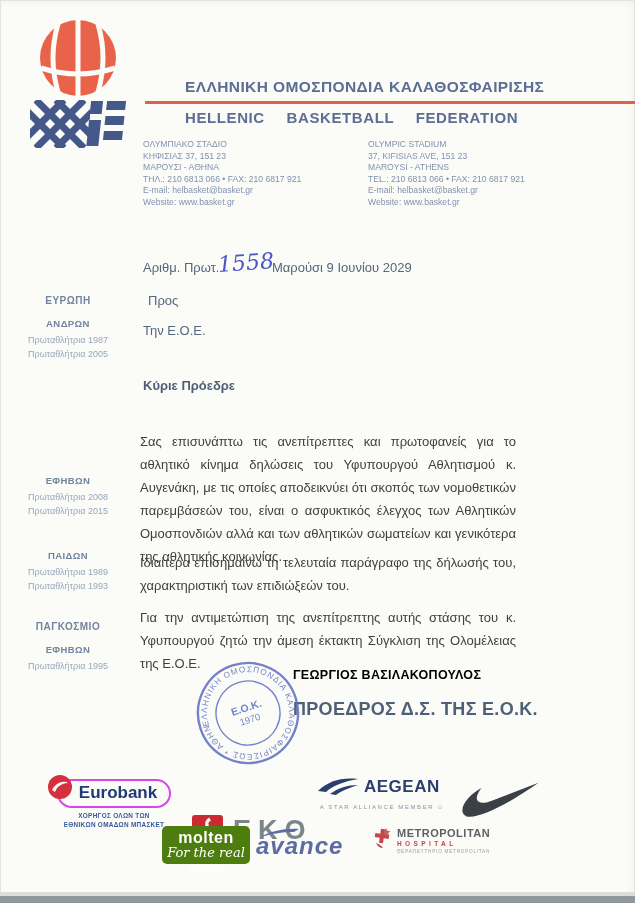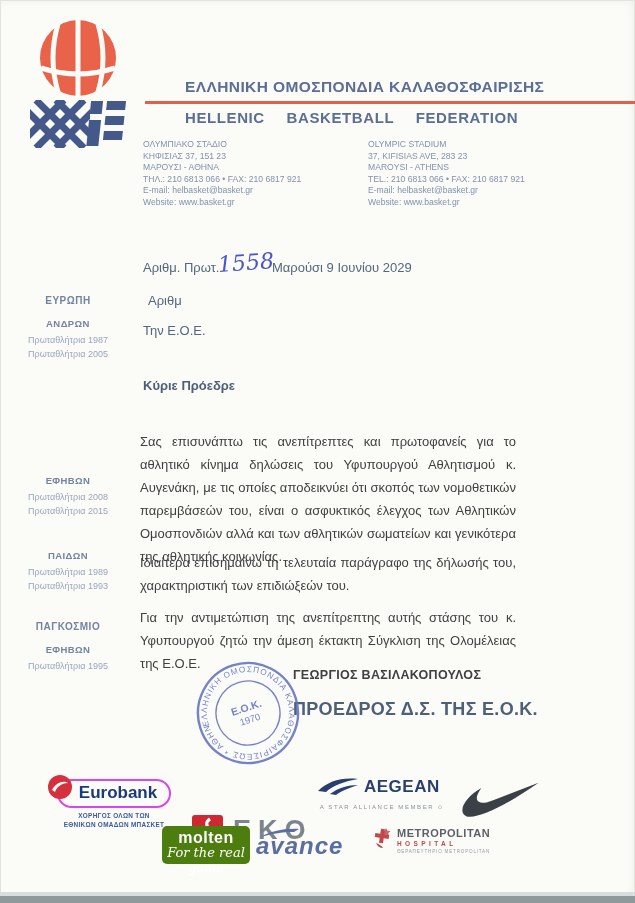--- a/index.html
+++ b/index.html
@@ -25,21 +25,21 @@
   
   .sidebar{left:0;top:0;width:136px;height:100%;}
   .sb-group-title{position:absolute;width:100%;text-align:center;font-size:10px;font-weight:bold;color:#72849f;letter-spacing:.5px;}
   .sb-section{position:absolute;width:100%;text-align:center;}
   .sb-name{font-size:9.5px;font-weight:bold;color:#72849f;margin-bottom:4px;letter-spacing:.4px;}
   .sb-item{font-size:9px;line-height:14px;color:#99a7bb;}
   
   .salutation{left:143px;top:378px;font-size:13px;font-weight:bold;color:#4e5f78;}
   .para{left:140px;width:376px;font-size:13px;line-height:23px;color:#404040;text-align:justify;}
   .p1{top:430px;} .p2{top:551px;} .p3{top:606px;}
-  .sig-name{left:293px;top:668px;font-size:12.5px;font-weight:bold;color:#404040;letter-spacing:.3px;}
+  .sig-name{left:293px;top:668px;font-size:12.5px;font-weight:bold;color:#000000;letter-spacing:.3px;}
   .sig-title{left:293px;top:699px;font-size:18px;font-weight:bold;color:#4e5f78;letter-spacing:.3px;}
   .stamp{left:186px;top:651px;width:124px;height:124px;opacity:.85;transform:rotate(-18deg);}
   
   .eurobank{left:40px;top:779px;width:148px;text-align:center;}
   .eb-badge{position:relative;display:inline-block;border:2px solid #d946ef;border-radius:15px;padding:2px 12px 3px 20px;}
   .eb-circle{position:absolute;left:-12px;top:-7px;width:26px;height:26px;}
   .eb-word{font-size:17px;font-weight:bold;color:#1d3a78;}
   .eb-tag{margin-top:4px;font-size:6.4px;line-height:8.5px;font-weight:bold;color:#3a5a9a;letter-spacing:.3px;}
   .eko{left:192px;top:781px;display:flex;align-items:center;gap:10px;margin-top:34px;}
   .eko-word{font-size:27px;font-weight:bold;color:#7d858c;letter-spacing:7px;}
@@ -103,31 +103,31 @@
   <div class="abs addr addr-el">
     <div>ΟΛΥΜΠΙΑΚΟ ΣΤΑΔΙΟ</div>
     <div>ΚΗΦΙΣΙΑΣ 37, 151 23</div>
     <div>ΜΑΡΟΥΣΙ - ΑΘΗΝΑ</div>
     <div>ΤΗΛ.: 210 6813 066 • FAX: 210 6817 921</div>
     <div>E-mail: helbasket@basket.gr</div>
     <div>Website: www.basket.gr</div>
   </div>
   <div class="abs addr addr-en">
     <div>OLYMPIC STADIUM</div>
-    <div>37, KIFISIAS AVE, 283 23</div>
+    <div>37, KIFISIAS AVE, 151 23</div>
     <div>MAROYSI - ATHENS</div>
     <div>TEL.: 210 6813 066 • FAX: 210 6817 921</div>
     <div>E-mail: helbasket@basket.gr</div>
     <div>Website: www.basket.gr</div>
   </div>
 
   <div class="abs ref-label">Αριθμ. Πρωτ.</div>
   <div class="abs ref-num">1558</div>
   <div class="abs ref-date">Μαρούσι 9 Ιουνίου 2029</div>
-  <div class="abs to-label">Αριθμ</div>
+  <div class="abs to-label">Προς</div>
   <div class="abs to-name">Την Ε.Ο.Ε.</div>
 
   <div class="abs sidebar">
     <div class="sb-group-title" style="top:295px">ΕΥΡΩΠΗ</div>
 
     <div class="sb-section" style="top:318px">
       <div class="sb-name">ΑΝΔΡΩΝ</div>
       <div class="sb-item">Πρωταθλήτρια 1987</div>
       <div class="sb-item">Πρωταθλήτρια 2005</div>
     </div>

